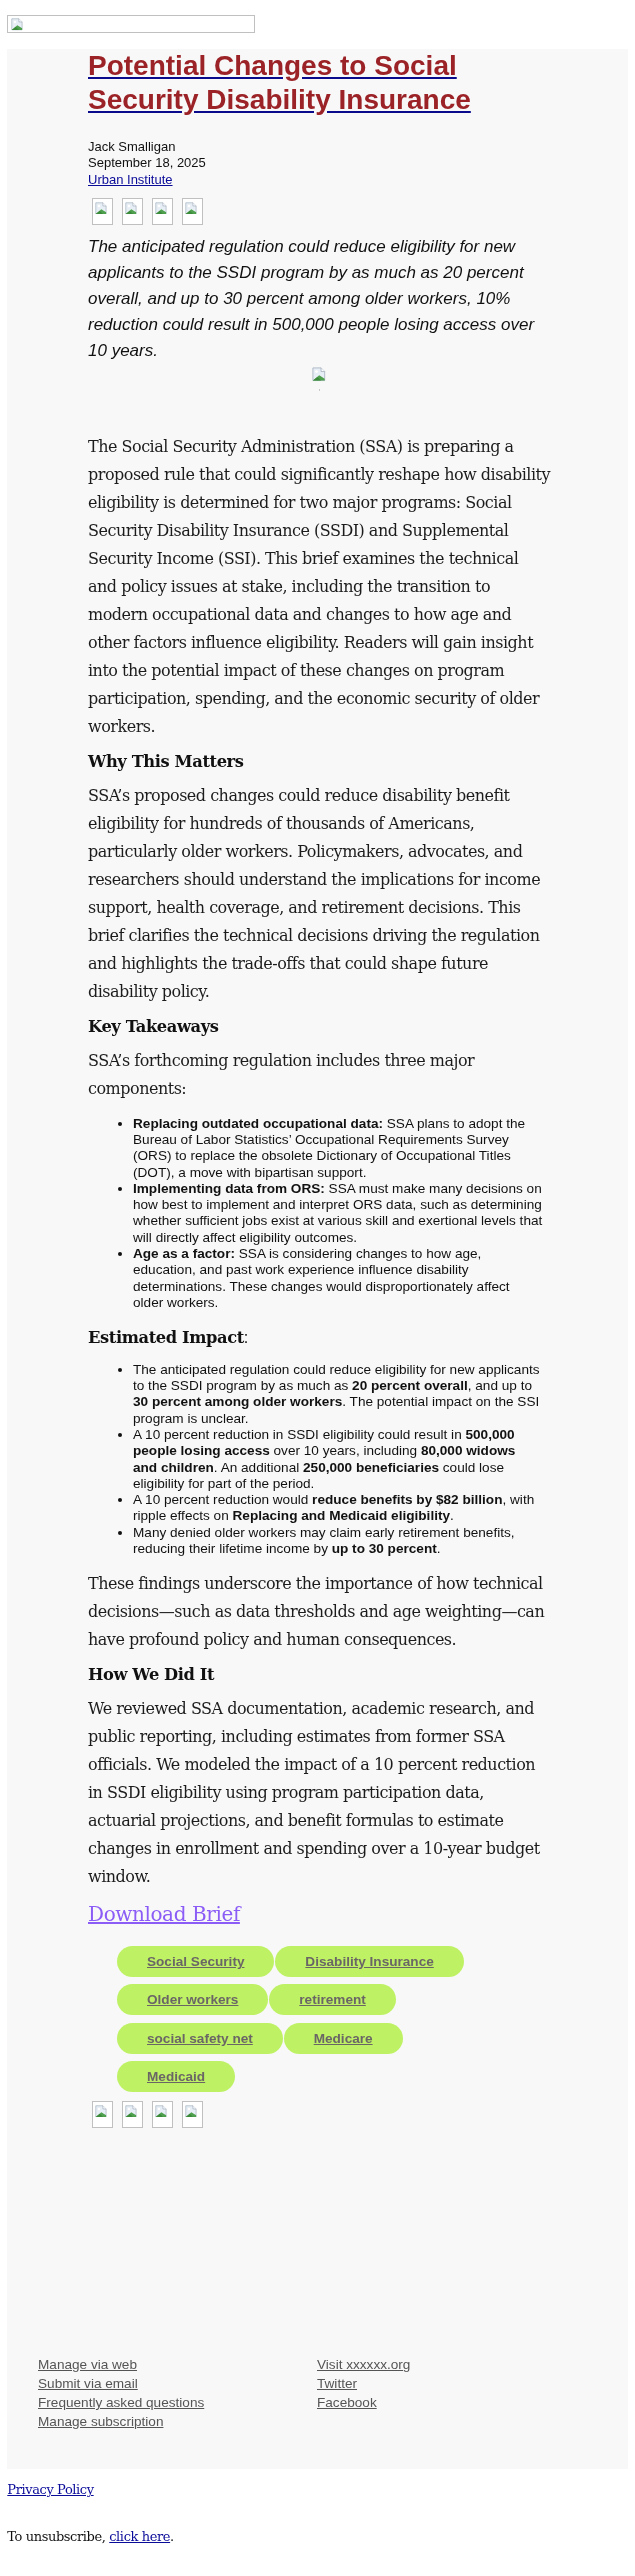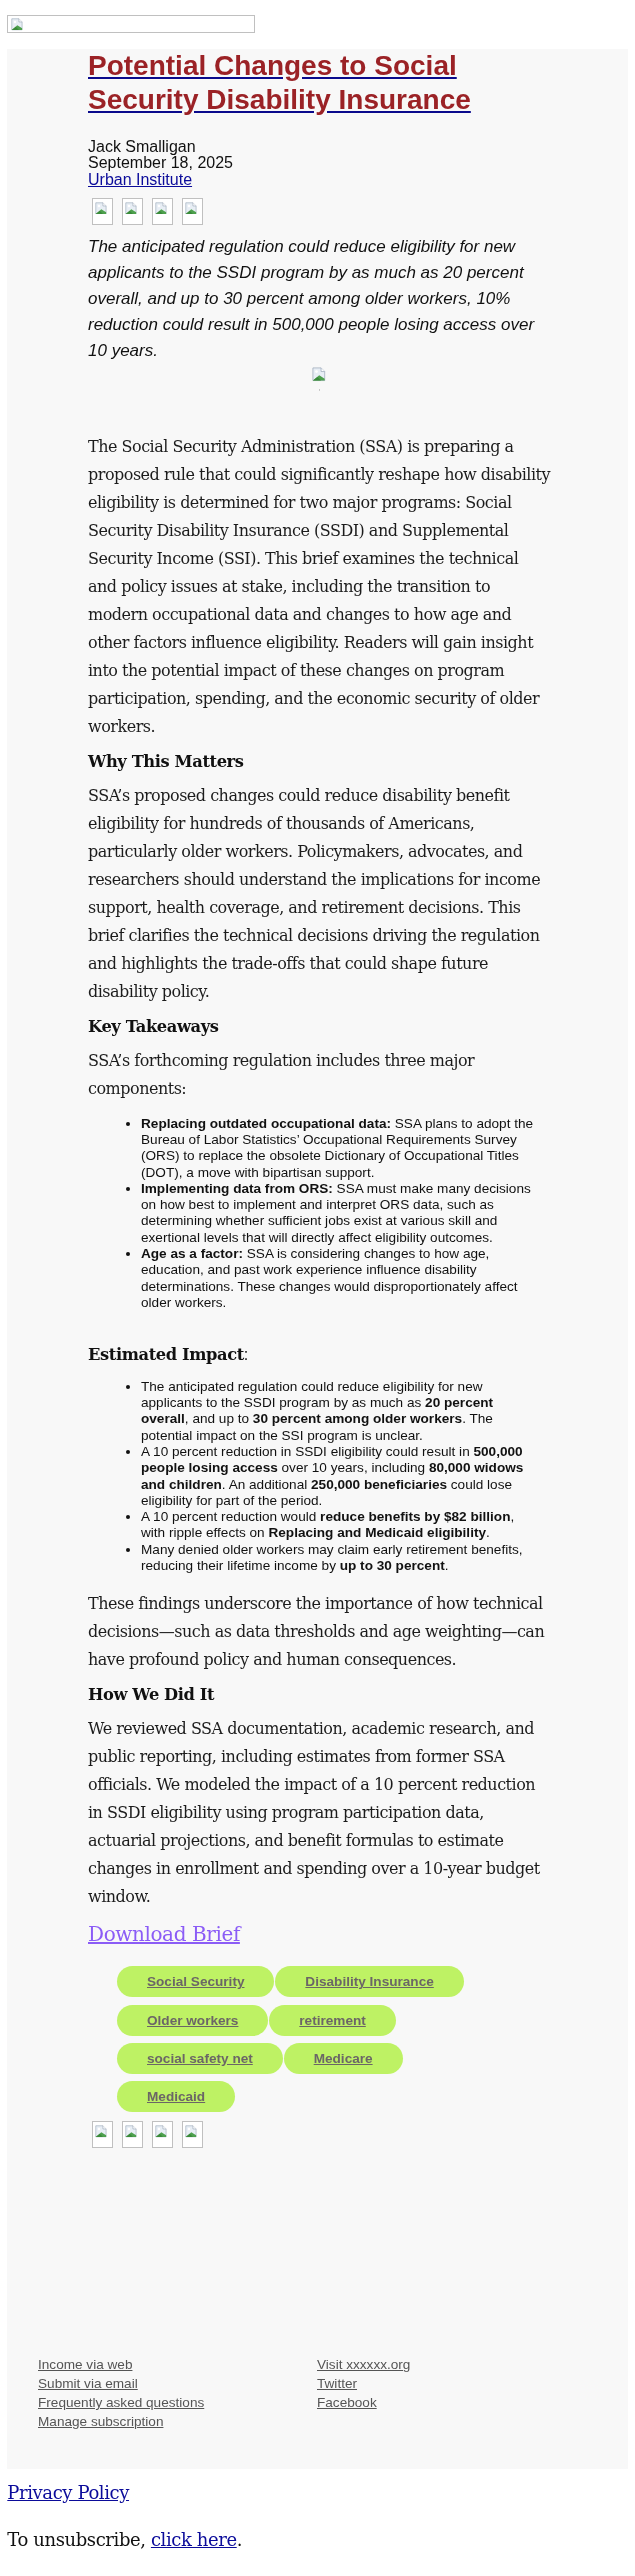--- a/index.html
+++ b/index.html
@@ -36,21 +36,21 @@
     font-weight: bold;
     font-size: 28px;
     line-height: 34px;
     color: #9b2226;
     text-decoration: underline;
     text-decoration-color: #0a0a8c;
     margin: 0;
   }
   .meta {
     font-family: "Liberation Sans", sans-serif;
-    font-size: 16px;
+    font-size: 13px;
     line-height: 16.3px;
     color: #111;
   }
   .meta a { color: #1a0dab; color: #0b0b9a; text-decoration: underline; }
   .share-row { display: flex; gap: 9px; }
   .share-row .broken-img { width: 21px; height: 27px; }
   .dek {
     font-family: "Liberation Sans", sans-serif;
     font-style: italic;
     font-size: 17px;
@@ -73,21 +73,21 @@
     font-size: 16.3px;
     color: #111;
     margin: 0;
     letter-spacing: -0.4px;
   }
   ul.bullets {
     font-family: "Liberation Sans", sans-serif;
     font-size: 13.6px;
     line-height: 16.3px;
     color: #111;
-    margin: 16px;
+    margin: 8px;
     padding-left: 37px;
   }
   ul.bullets li { margin: 0; }
   ul.bullets b { font-weight: bold; }
   .download a {
     font-family: "DejaVu Serif", serif;
     font-size: 20px;
     color: #8b5cf6;
     text-decoration: underline;
     letter-spacing: -0.4px;
@@ -123,21 +123,21 @@
   .footer-cols { display: flex; margin-top: 20px; }
   .footer-col { display: flex; flex-direction: column; }
   .footer-col.left { width: 279px; }
   .footer-col a {
     font-size: 13.6px; line-height: 19px;
     color: #555; text-decoration: underline;
   }
   .below {
     position: absolute; left: 7.3px;
     font-family: "DejaVu Serif", serif;
-    font-size: 18px;
+    font-size: 13px;
     color: #111;
     letter-spacing: -0.4px;
   }
   .below a { color: #0b0b9a; text-decoration: underline; }
 </style>
 </head>
 <body>
 
 <svg width="0" height="0" style="position:absolute">
   <defs>
@@ -206,21 +206,21 @@
   <p class="body-p" style="margin-top:11px">SSA’s proposed changes could reduce disability benefit eligibility for hundreds of thousands of Americans, particularly older workers. Policymakers, advocates, and researchers should understand the implications for income support, health coverage, and retirement decisions. This brief clarifies the technical decisions driving the regulation and highlights the trade-offs that could shape future disability policy.</p>
 
   <h3 class="h3" style="margin-top:11px">Key Takeaways</h3>
   <p class="body-p" style="margin-top:11px">SSA’s forthcoming regulation includes three major components:</p>
   <ul class="bullets" style="margin-top:12.7px">
     <li><b>Replacing outdated occupational data:</b><span> SSA plans to adopt the Bureau of Labor Statistics’ Occupational Requirements Survey (ORS) to replace the obsolete Dictionary of Occupational Titles (DOT), a move with bipartisan support.</span></li>
     <li><b>Implementing data from ORS:</b><span> SSA must make many decisions on how best to implement and interpret ORS data, such as determining whether sufficient jobs exist at various skill and exertional levels that will directly affect eligibility outcomes.</span></li>
     <li><b>Age as a factor:</b><span> SSA is considering changes to how age, education, and past work experience influence disability determinations. These changes would disproportionately affect older workers.</span></li>
   </ul>
 
-  <h3 class="h3" style="margin-top:34px"><span>Estimated Impact</span><span style="font-weight:normal;font-family:'Liberation Sans',sans-serif">:</span></h3>
+  <h3 class="h3" style="margin-top:17px"><span>Estimated Impact</span><span style="font-weight:normal;font-family:'Liberation Sans',sans-serif">:</span></h3>
   <ul class="bullets" style="margin-top:14.5px" id="impact-list">
       <li><span>The anticipated regulation could reduce eligibility for new applicants to the SSDI program by as much as </span><b>20 percent overall</b><span>, and up to </span><b>30 percent among older workers</b><span>. The potential impact on the SSI program is unclear.</span></li>
       <li><span>A 10 percent reduction in SSDI eligibility could result in </span><b>500,000 people losing access</b><span> over 10 years, including </span><b>80,000 widows and children</b><span>. An additional </span><b>250,000 beneficiaries</b><span> could lose eligibility for part of the period.</span></li>
       <li><span>A 10 percent reduction would </span><b>reduce benefits by $82 billion</b><span>, with ripple effects on </span><b>Replacing and Medicaid eligibility</b><span>.</span></li>
       <li><span>Many denied older workers may claim early retirement benefits, reducing their lifetime income by </span><b>up to 30 percent</b><span>.</span></li>
     </ul>
 
   <p class="body-p" style="margin-top:12.7px">These findings underscore the importance of how technical decisions—such as data thresholds and age weighting—can have profound policy and human consequences.</p>
 
   <h3 class="h3" style="margin-top:11px">How We Did It</h3>
@@ -252,21 +252,21 @@
         <svg width="12.7" height="12.7" viewBox="0 0 14 14">
           <use href="#broken"></use>
         </svg>
       </span>
   </div>
 </div>
 
 <div class="footer">
   <div class="footer-cols">
     <div class="footer-col left">
-      <a>Income via web</a>
+      <a>Manage via web</a>
       <a>Submit via email</a>
       <a>Frequently asked questions</a>
       <a>Manage subscription</a>
     </div>
     <div class="footer-col">
       <a>Visit xxxxxx.org</a>
       <a>Twitter</a>
       <a>Facebook</a>
     </div>
   </div>

